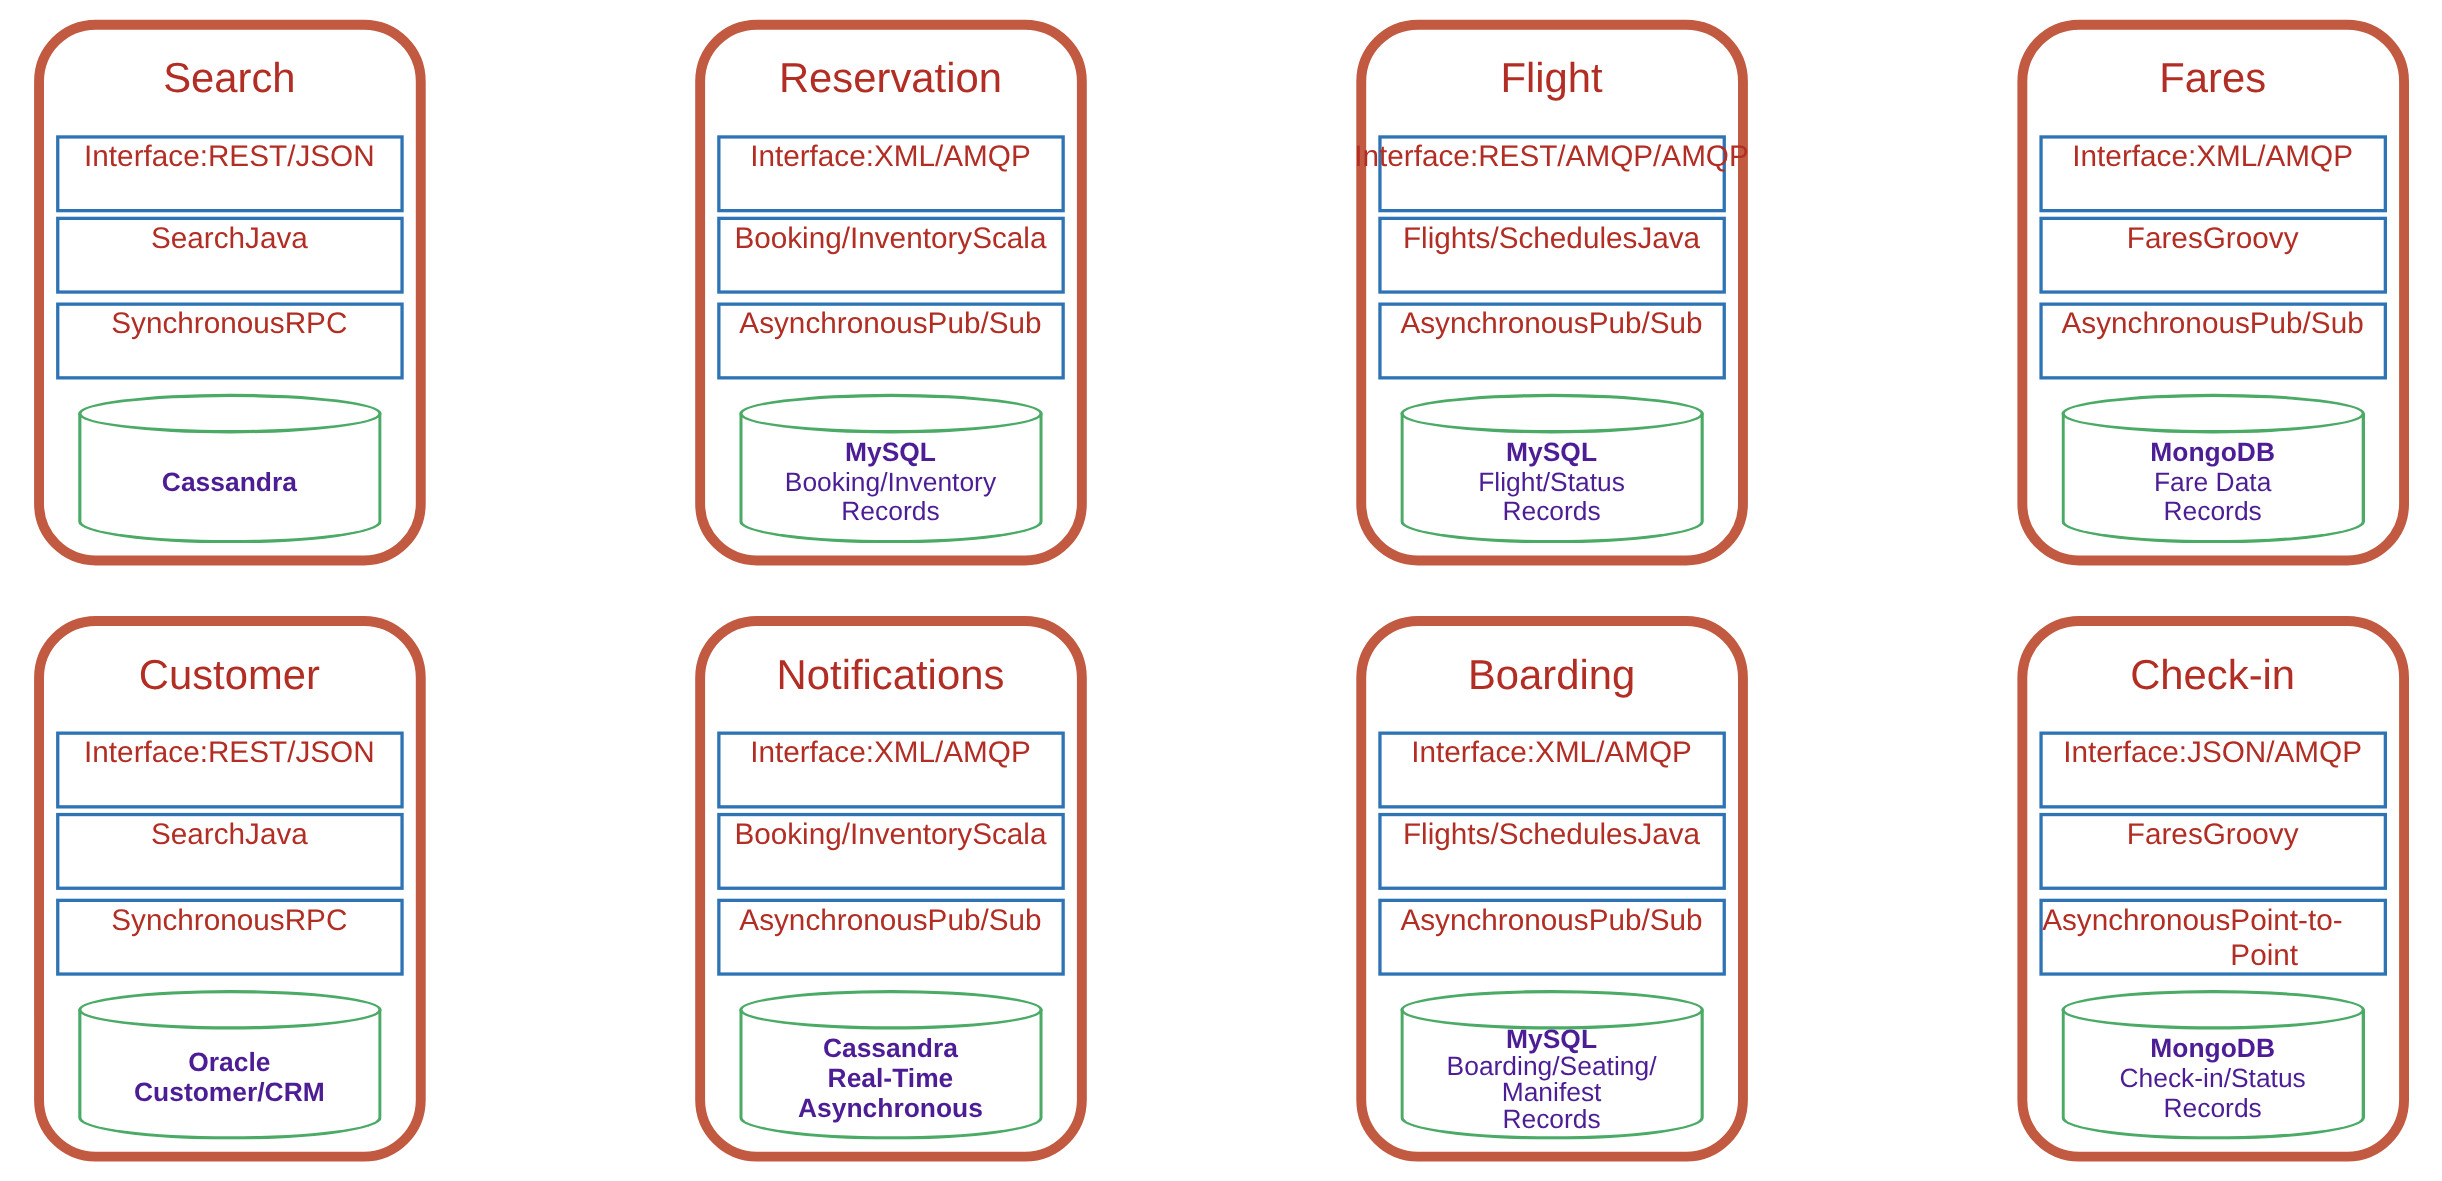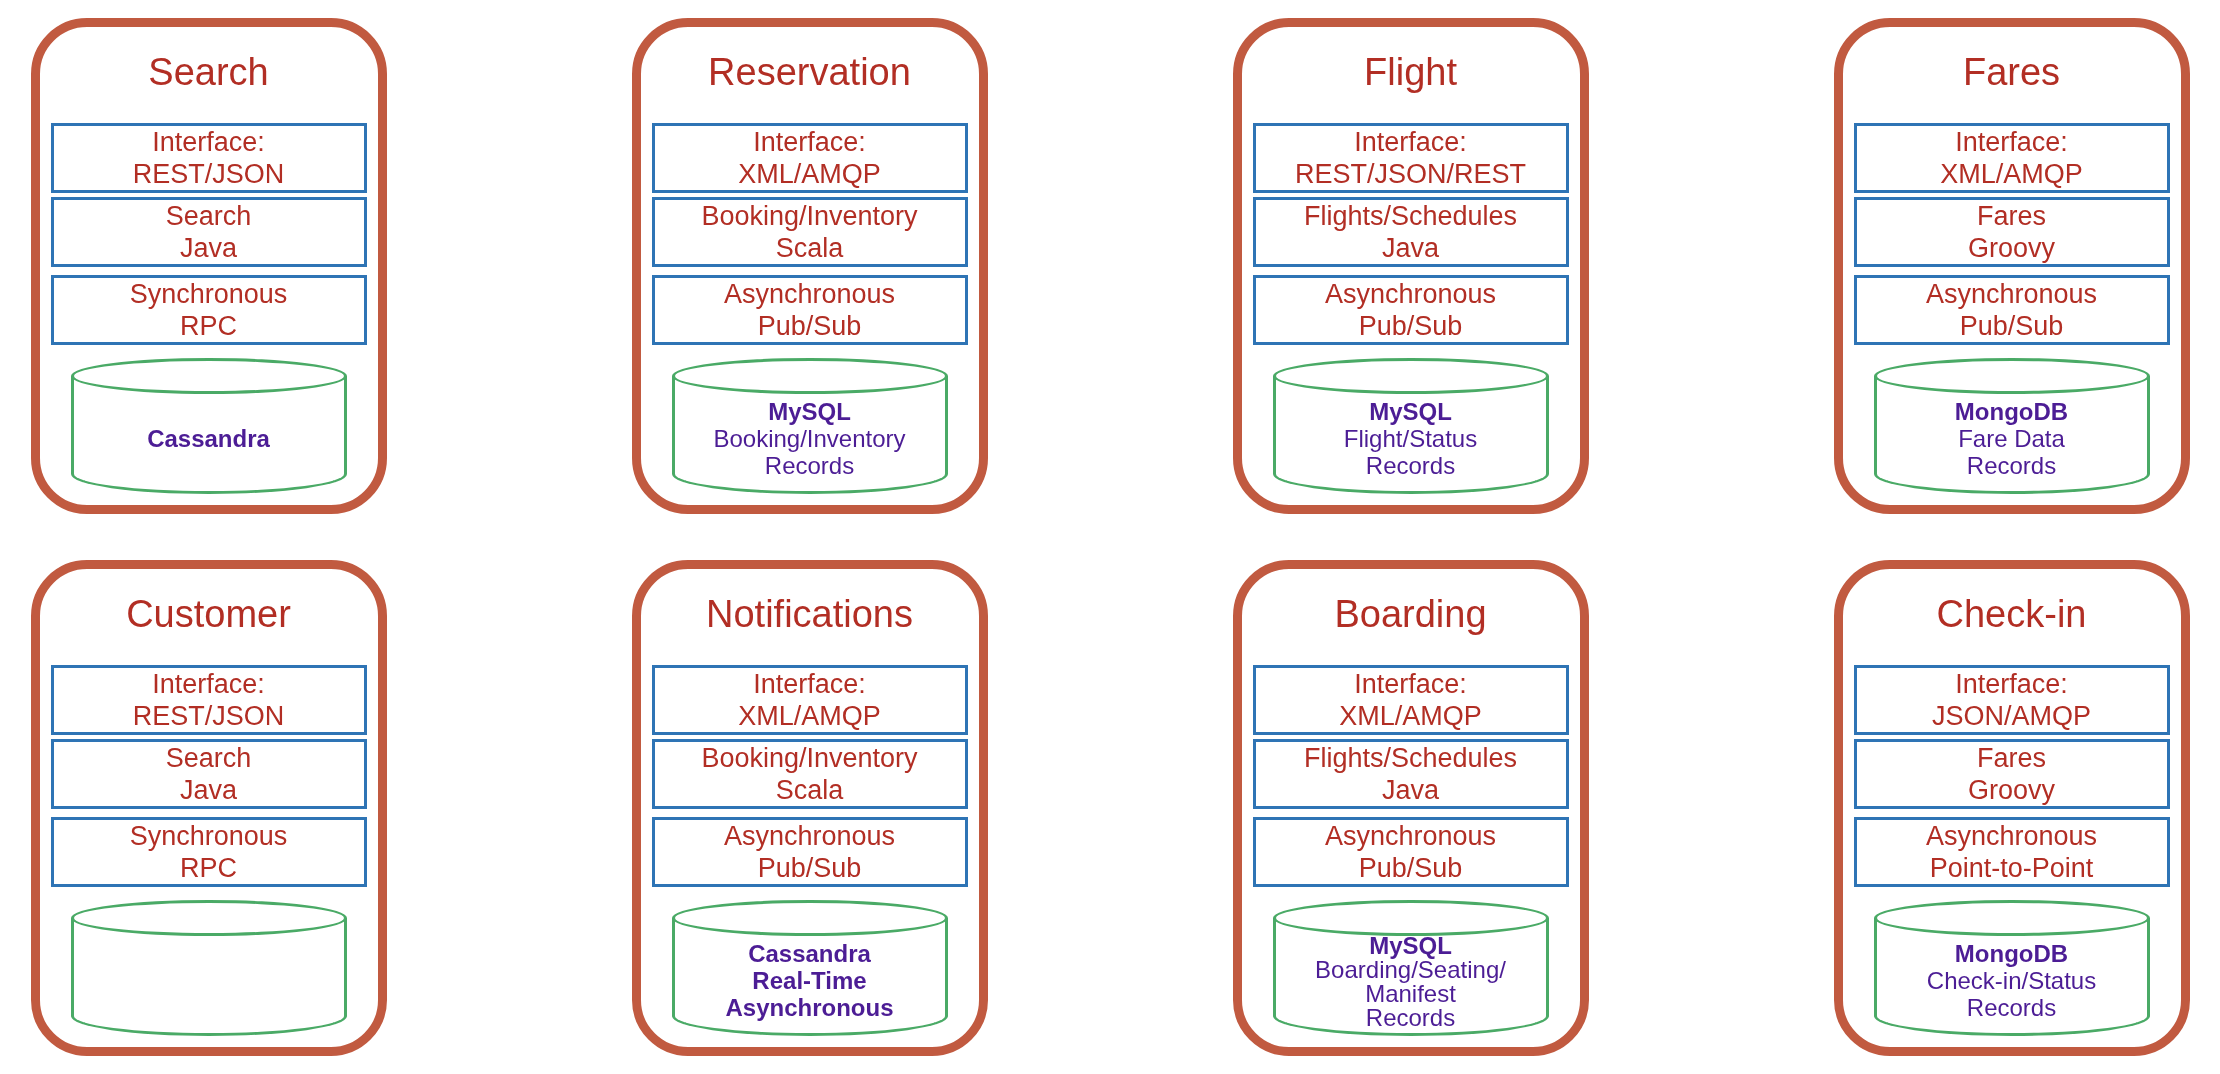--- a/index.html
+++ b/index.html
@@ -42,23 +42,23 @@
     margin-top: 28px;
     width: 316px;
     display: flex;
     flex-direction: column;
   }
   .box {
     box-sizing: border-box;
     border: 3px solid #2E74B5;
     height: 70px;
     display: flex;
-    flex-direction: column;
+    flex-direction: row;
     justify-content: center;
-    text-align: center;
+    text-align: left;
     font-size: 27px;
     line-height: 32px;
     color: #B22E24;
     background: #ffffff;
   }
   .box.gap-s { margin-top: 4px; }
   .box.gap-m { margin-top: 8px; }
   .cylinder {
     position: relative;
     margin-top: 13px;
@@ -159,21 +159,21 @@
         <div class="db-line"></div>
       </div>
     </div>
   </div>
 
   <div class="card">
     <div class="card-title">Flight</div>
     <div class="boxes">
       <div class="box">
         <div>Interface:</div>
-        <div>REST/JSON/REST</div>
+        <div>REST/AMQP/AMQP</div>
       </div>
       <div class="box gap-s">
         <div>Flights/Schedules</div>
         <div>Java</div>
       </div>
       <div class="box gap-m">
         <div>Asynchronous</div>
         <div>Pub/Sub</div>
       </div>
     </div>
@@ -229,20 +229,26 @@
         <div>Java</div>
       </div>
       <div class="box gap-m">
         <div>Synchronous</div>
         <div>RPC</div>
       </div>
     </div>
     <div class="cylinder">
       <div class="cyl-top"></div>
       <div class="cyl-side"></div>
+      <div class="cyl-label">
+        <div class="db-line db-bold">Oracle</div>
+        <div class="db-line db-bold">Customer/CRM</div>
+        <div class="db-line"></div>
+        <div class="db-line"></div>
+      </div>
     </div>
   </div>
 
   <div class="card">
     <div class="card-title">Notifications</div>
     <div class="boxes">
       <div class="box">
         <div>Interface:</div>
         <div>XML/AMQP</div>
       </div>

